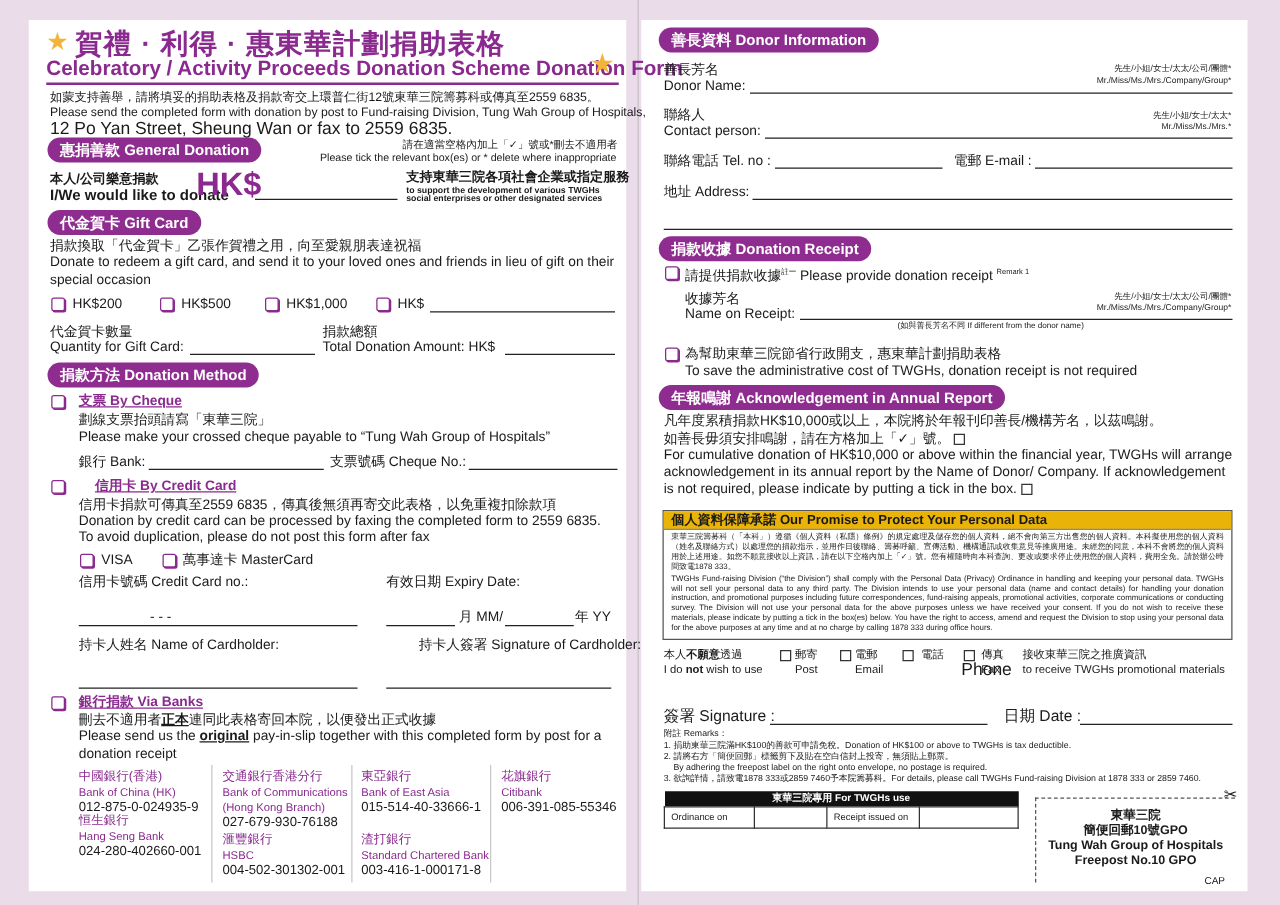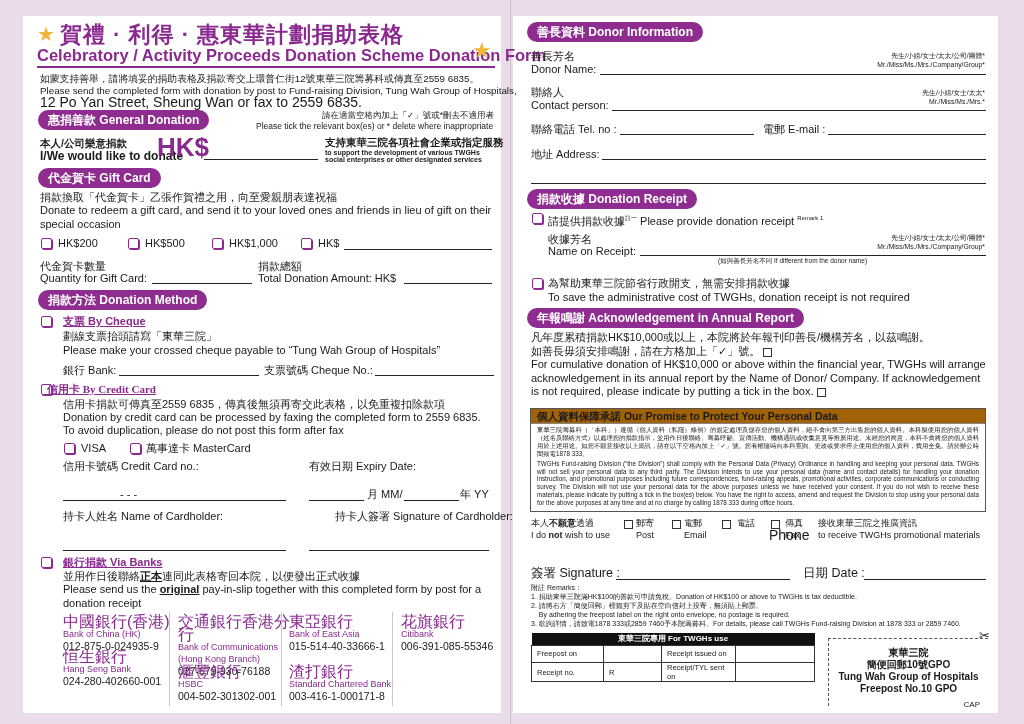--- a/index.html
+++ b/index.html
@@ -17,25 +17,25 @@
   .txt { position: absolute; font-size: 11px; line-height: 13.5px; white-space: nowrap; }
   .txt-wrap { position: absolute; font-size: 11px; line-height: 13.5px; }
   .pill { position: absolute; background: #8e2d8f; color: #fff; font-weight: bold; font-size: 12px; border-radius: 12px; height: 20px; line-height: 20px; padding: 0 10px; white-space: nowrap; }
   .cb { position: absolute; width: 11px; height: 11px; border: 1.5px solid #8a2a8f; border-radius: 2px; background: #fff; box-shadow: 1px 1px 0 #8a2a8f; }
   .cb.plain { border: 1px solid #333; box-shadow: none; border-radius: 0; width: 9px; height: 9px; }
   .line { position: absolute; height: 1px; background: #222; }
   .sublink { color: #8a2a8f; text-decoration: underline; font-weight: bold; }
   .hk { position: absolute; font-size: 26px; font-weight: bold; color: #8a2a8f; }
   .bank-col { position: absolute; top: 615px; width: 112px; }
   .bank-sep { position: absolute; top: 612px; width: 1px; height: 94px; background: #c8c8c8; }
-  .bank-zh { font-size: 16px; color: #8a2a8f; line-height: 13px; }
+  .bank-zh { font-size: 10px; color: #8a2a8f; line-height: 13px; }
   .bank-en { font-size: 9px; color: #8a2a8f; line-height: 12px; }
   .bank-no { font-size: 10.5px; line-height: 13px; }
   .privacy { position: absolute; left: 530px; top: 408px; width: 456px; height: 104px; border: 1px solid #555; }
-  .privacy-head { background: #a16207; font-weight: bold; font-size: 10.5px; padding: 1px 6px; height: 15px; line-height: 13px; border-bottom: 1px solid #888; }
+  .privacy-head { background: #eab308; font-weight: bold; font-size: 10.5px; padding: 1px 6px; height: 15px; line-height: 13px; border-bottom: 1px solid #888; }
   .privacy-body { font-size: 6.3px; line-height: 7.9px; padding: 2px 6px; text-align: justify; }
   table.twgh { position: absolute; left: 531px; top: 633px; width: 284px; border-collapse: collapse; font-size: 7.5px; }
   table.twgh th { background: #111; color: #fff; font-size: 8px; height: 12px; font-weight: bold; }
   table.twgh td { border: 1px solid #333; height: 17.5px; padding: 0 5px; }
   .freepost { position: absolute; left: 828px; top: 638px; width: 160px; height: 68px; border-left: 1px dashed #555; border-top: 1px dashed #555; text-align: center; font-weight: bold; font-size: 10px; line-height: 12px; padding-top: 8px; }
   .scissors { position: absolute; left: 979px; top: 628px; font-size: 13px; }
 </style>
 </head>
 <body>
 
@@ -91,21 +91,21 @@
 <span class="cb" style="left:41px;top:316px;"></span>
 <div class="txt sublink" style="left:63px;top:315px;">支票 By Cheque</div>
 <div class="txt" style="left:63px;top:330px;">劃線支票抬頭請寫「東華三院」</div>
 <div class="txt" style="left:63px;top:344px;">Please make your crossed cheque payable to “Tung Wah Group of Hospitals”</div>
 <div class="txt" style="left:63px;top:364px;">銀行 Bank:</div>
 <div class="line" style="left:119px;top:375px;width:140px;"></div>
 <div class="txt" style="left:264px;top:364px;">支票號碼 Cheque No.:</div>
 <div class="line" style="left:375px;top:375px;width:119px;"></div>
 
 <span class="cb" style="left:41px;top:384px;"></span>
-<div class="txt sublink" style="left:47px;top:383px;font-family:Liberation Serif, serif;">信用卡 By Credit Card</div>
+<div class="txt sublink" style="left:76px;top:383px;">信用卡 By Credit Card</div>
 <div class="txt" style="left:63px;top:398px;">信用卡捐款可傳真至2559 6835，傳真後無須再寄交此表格，以免重複扣除款項</div>
 <div class="txt" style="left:63px;top:411px;">Donation by credit card can be processed by faxing the completed form to 2559 6835.</div>
 <div class="txt" style="left:63px;top:424px;">To avoid duplication, please do not post this form after fax</div>
 
 <span class="cb" style="left:64px;top:443px;"></span>
 <div class="txt" style="left:81px;top:442px;">VISA</div>
 <span class="cb" style="left:130px;top:443px;"></span>
 <div class="txt" style="left:146px;top:442px;">萬事達卡 MasterCard</div>
 
 <div class="txt" style="left:63px;top:460px;">信用卡號碼 Credit Card no.:</div>
@@ -117,21 +117,21 @@
 <div class="line" style="left:404px;top:500px;width:55px;"></div>
 <div class="txt" style="left:460px;top:488px;">年 YY</div>
 
 <div class="txt" style="left:63px;top:510px;">持卡人姓名 Name of Cardholder:</div>
 <div class="txt" style="left:309px;top:510px;margin-left:26px;">持卡人簽署 Signature of Cardholder:</div>
 <div class="line" style="left:63px;top:550px;width:223px;"></div>
 <div class="line" style="left:309px;top:550px;width:180px;"></div>
 
 <span class="cb" style="left:41px;top:557px;"></span>
 <div class="txt sublink" style="left:63px;top:556px;">銀行捐款 Via Banks</div>
-<div class="txt" style="left:63px;top:570px;"><span>並用作日後聯絡</span><b style="text-decoration:underline">正本</b><span>連同此表格寄回本院，以便發出正式收據</span></div>
+<div class="txt" style="left:63px;top:570px;"><span>刪去不適用者</span><b style="text-decoration:underline">正本</b><span>連同此表格寄回本院，以便發出正式收據</span></div>
 <div class="txt-wrap" style="left:63px;top:583px;width:432px;"><span>Please send us the </span><b style="text-decoration:underline">original</b><span> pay-in-slip together with this completed form by post for a donation receipt</span></div>
 
 <div class="bank-col" style="left:63px;">
   <div class="bank-zh">中國銀行(香港)</div>
   <div class="bank-en">Bank of China (HK)</div>
   <div class="bank-no">012-875-0-024935-9</div>
 </div>
 <div class="bank-sep" style="left:169px;"></div>
 <div class="bank-col" style="left:178px;">
   <div class="bank-zh">交通銀行香港分行</div>
@@ -196,21 +196,21 @@
 <div class="txt" style="left:548px;top:212px;"><span>請提供捐款收據</span><sup style="font-size:6px">註一</sup> <span>Please provide donation receipt</span> <sup style="font-size:6px">Remark 1</sup></div>
 
 <div class="txt" style="left:548px;top:233px;">收據芳名</div>
 <div class="txt" style="left:548px;top:245px;">Name on Receipt:</div>
 <div class="txt" style="left:800px;top:234px;width:185px;text-align:right;font-size:6.8px;line-height:8px;">先生/小姐/女士/太太/公司/團體*</div>
 <div class="txt" style="left:800px;top:243px;width:185px;text-align:right;font-size:6.8px;line-height:8px;">Mr./Miss/Ms./Mrs./Company/Group*</div>
 <div class="line" style="left:640px;top:255px;width:346px;"></div>
 <div class="txt" style="left:718px;top:257px;font-size:6.5px;line-height:8px;">(如與善長芳名不同 If different from the donor name)</div>
 
 <span class="cb" style="left:532px;top:278px;"></span>
-<div class="txt" style="left:548px;top:277px;">為幫助東華三院節省行政開支，無需安排捐款收據</div>
+<div class="txt" style="left:548px;top:277px;">為幫助東華三院節省行政開支，惠東華計劃捐助表格</div>
 <div class="txt" style="left:548px;top:291px;">To save the administrative cost of TWGHs, donation receipt is not required</div>
 
 <div class="pill" style="left:527px;top:308px;">年報鳴謝 Acknowledgement in Annual Report</div>
 <div class="txt" style="left:531px;top:331px;">凡年度累積捐款HK$10,000或以上，本院將於年報刊印善長/機構芳名，以茲鳴謝。</div>
 <div class="txt" style="left:531px;top:345px;"><span>如善長毋須安排鳴謝，請在方格加上「✓」號。</span> <span class="cb plain" style="position:relative;display:inline-block;vertical-align:middle;"></span></div>
 <div class="txt-wrap" style="left:531px;top:358px;width:458px;"><span>For cumulative donation of HK$10,000 or above within the financial year, TWGHs will arrange acknowledgement in its annual report by the Name of Donor/ Company. If acknowledgement is not required, please indicate by putting a tick in the box.</span> <span class="cb plain" style="position:relative;display:inline-block;vertical-align:middle;"></span></div>
 
 <div class="privacy">
   <div class="privacy-head">個人資料保障承諾 Our Promise to Protect Your Personal Data</div>
   <div class="privacy-body">東華三院籌募科（「本科」）遵循《個人資料（私隱）條例》的規定處理及儲存您的個人資料，絕不會向第三方出售您的個人資料。本科擬使用您的個人資料（姓名及聯絡方式）以處理您的捐款指示，並用作日後聯絡、籌募呼籲、宣傳活動、機構通訊或收集意見等推廣用途。未經您的同意，本科不會將您的個人資料用於上述用途。如您不願意接收以上資訊，請在以下空格內加上「✓」號。您有權隨時向本科查詢、更改或要求停止使用您的個人資料，費用全免。請於辦公時間致電1878 333。</div>
@@ -247,29 +247,23 @@
 <div class="txt" style="left:531px;top:620px;font-size:7px;line-height:8.5px;">3. 欲詢詳情，請致電1878 333或2859 7460予本院籌募科。For details, please call TWGHs Fund-raising Division at 1878 333 or 2859 7460.</div>
 
 <table class="twgh">
   <thead>
     <tr>
         <th colspan="4">東華三院專用 For TWGHs use</th>
       </tr>
   </thead>
   <tbody>
     <tr>
-      <td style="width:72px">Freepost on</td>
+      <td style="width:72px">Ordinance on</td>
       <td style="width:58px"></td>
       <td style="width:74px">Receipt issued on</td>
-      <td></td>
-    </tr>
-    <tr>
-      <td>Receipt no.</td>
-      <td>R</td>
-      <td>Receipt/TYL sent on</td>
       <td></td>
     </tr>
   </tbody>
 </table>
 
 <div class="freepost">
   <div>東華三院</div>
   <div>簡便回郵10號GPO</div>
   <div>Tung Wah Group of Hospitals</div>
   <div>Freepost No.10 GPO</div>

